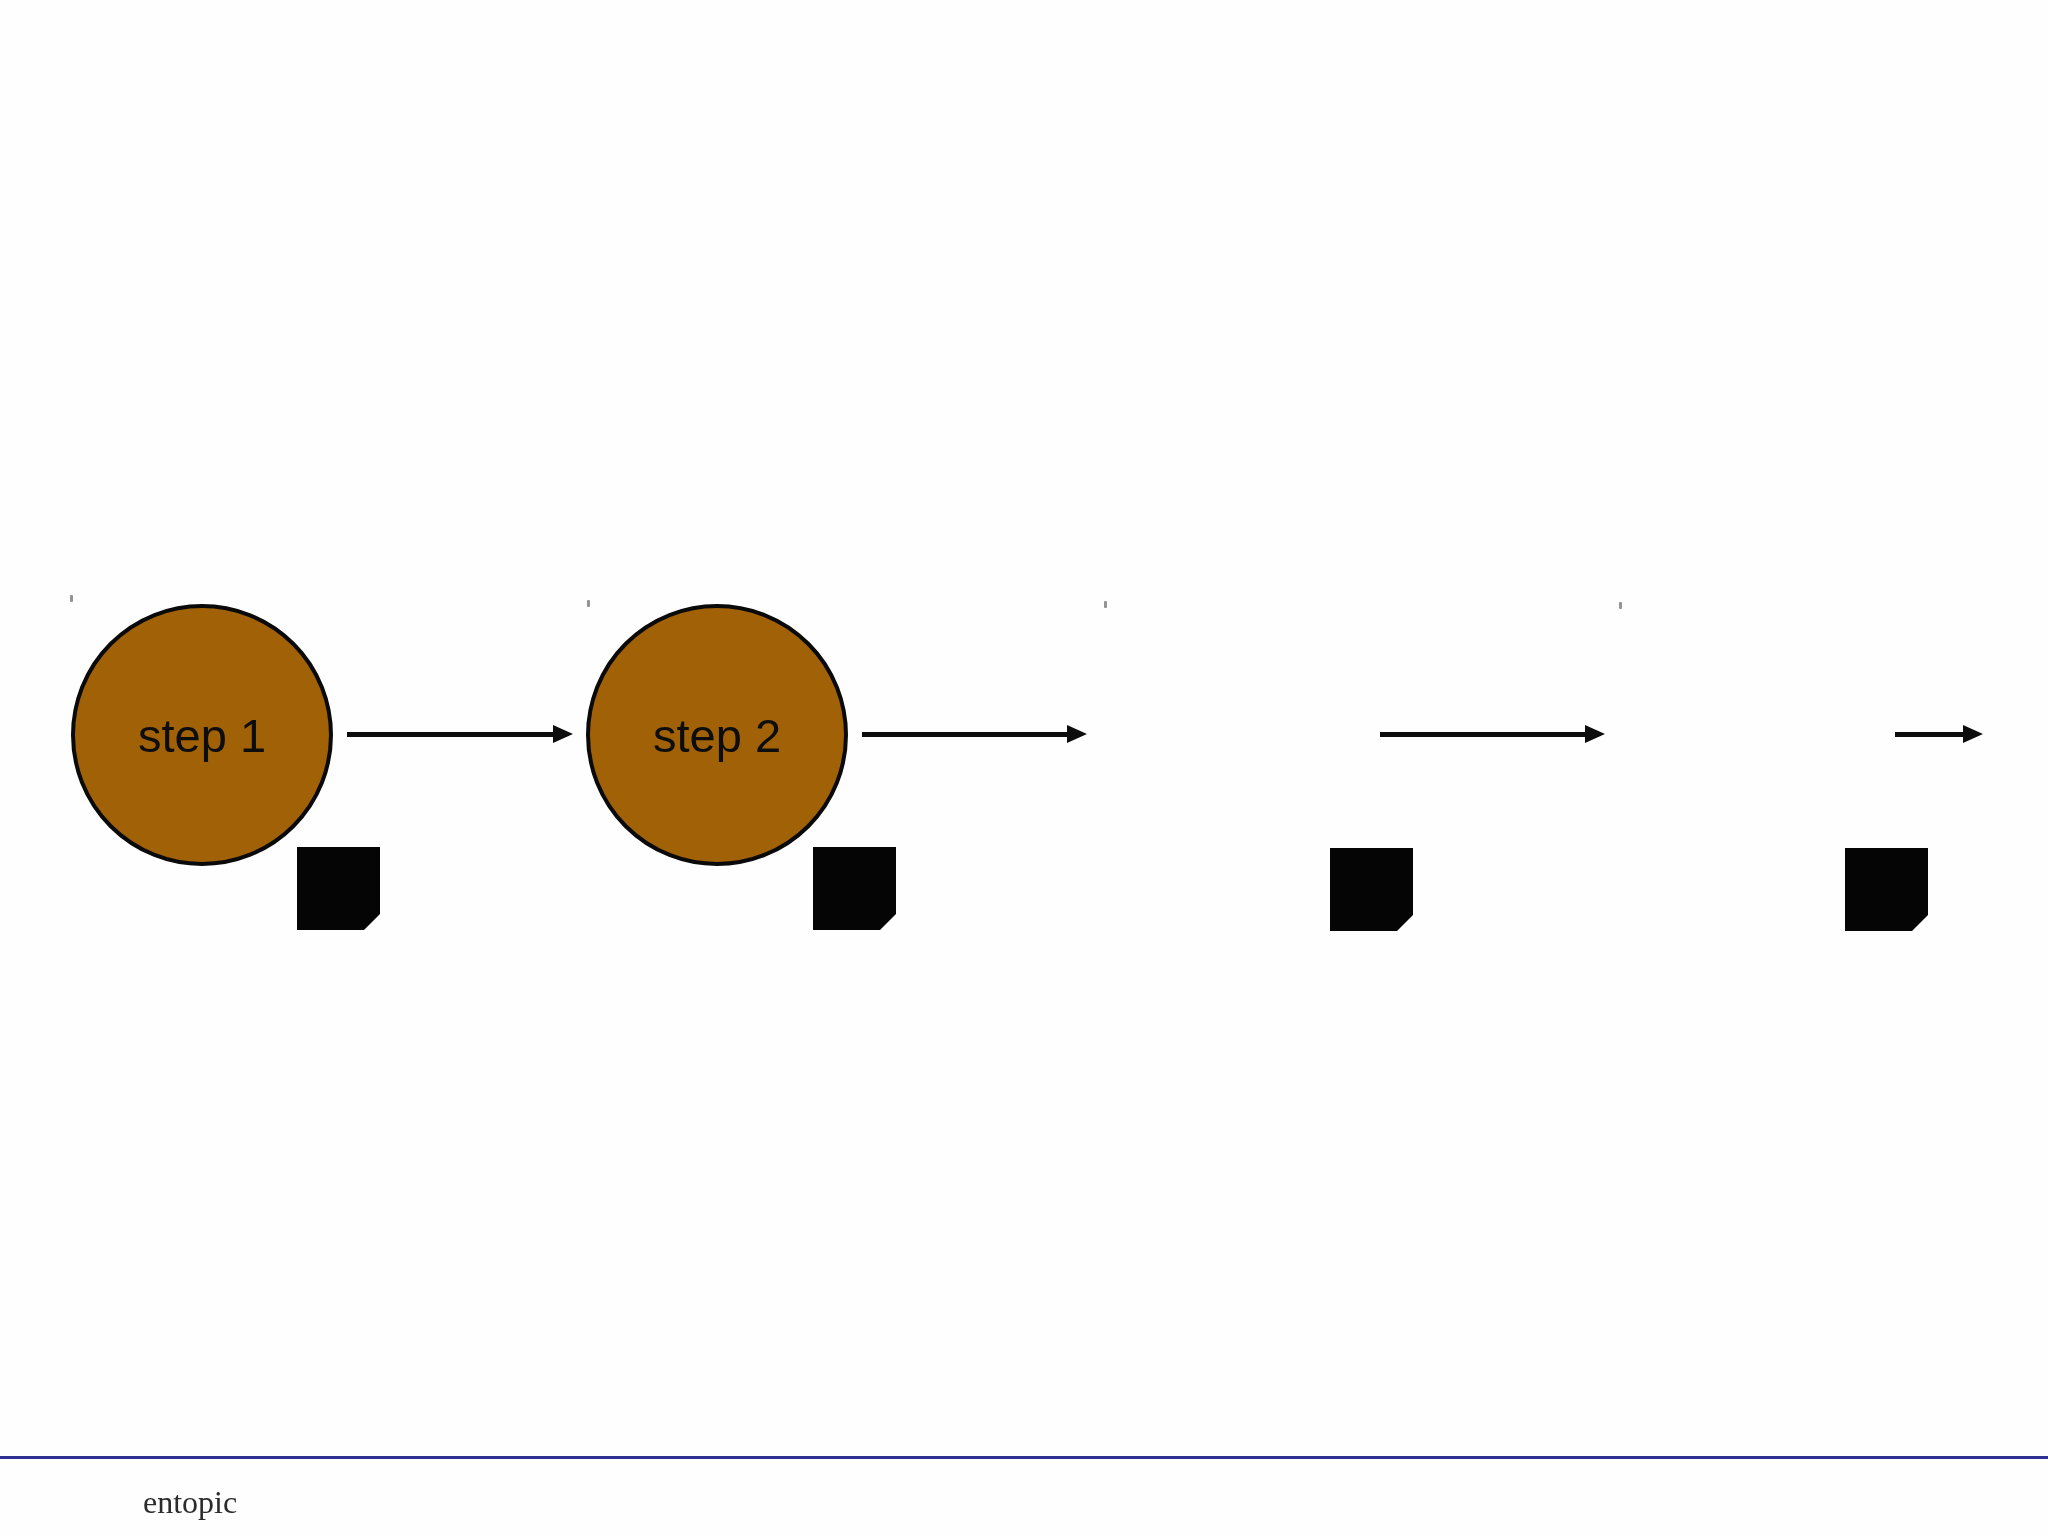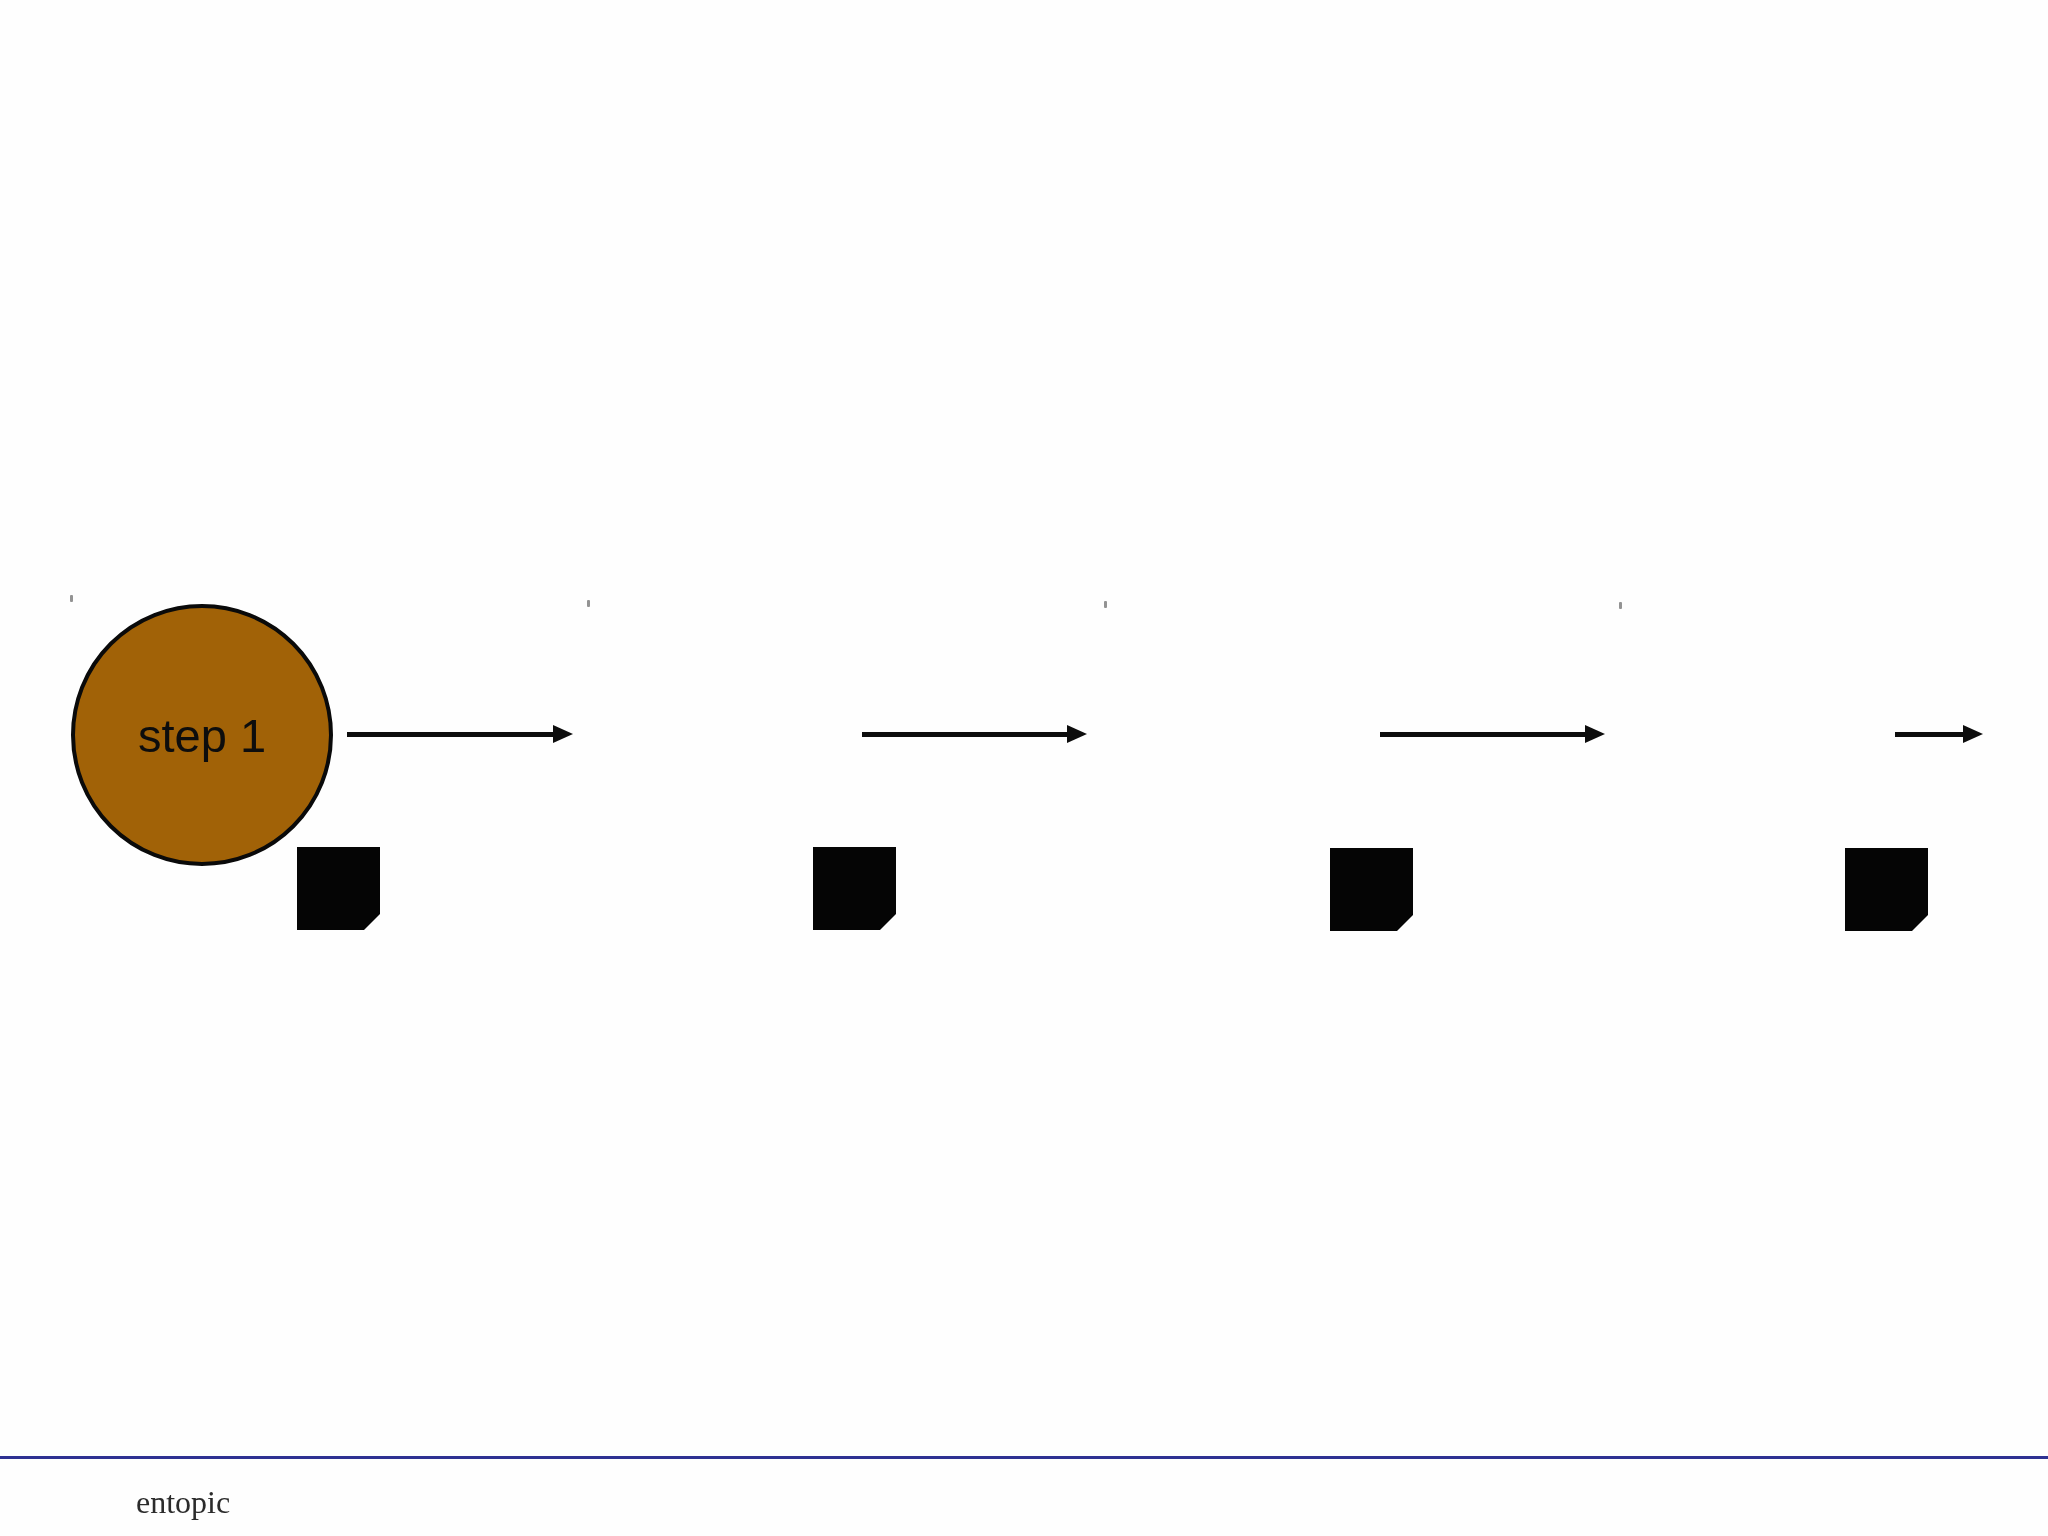--- a/index.html
+++ b/index.html
@@ -57,33 +57,36 @@
   .tick{position:absolute;width:3px;height:7px;background:#6f6f6f;opacity:.75;border-radius:1px;}
   .t1{left:70px;top:595px;}
   .t2{left:587px;top:600px;}
   .t3{left:1104px;top:601px;}
   .t4{left:1619px;top:602px;}
 
   
   .footer-rule{position:absolute;left:0;top:1456px;width:2048px;height:3px;background:#2E3192;}
   .logo{position:absolute;left:0;top:1470px;width:260px;height:66px;}
   .brand{
-    position:absolute;left:136px;top:1484px;
+    position:absolute;left:143px;top:1484px;
     font-family:"Liberation Serif", serif;
     font-size:32px;color:#2b2b2b;
   }
   .logo-abs{position:absolute;inset:0;}
 </style>
 </head>
 <body>
 
 <div class="slide">
 
   <div class="node n1">
     <div class="label"><span>step </span><span>1</span></div>
+  </div>
+  <div class="node n2">
+    <div class="label"><span>step </span><span>2</span></div>
   </div>
 
   <div class="arrow a1">
     <div class="shaft"></div>
     <div class="head"></div>
   </div>
   <div class="arrow a2">
     <div class="shaft"></div>
     <div class="head"></div>
   </div>

